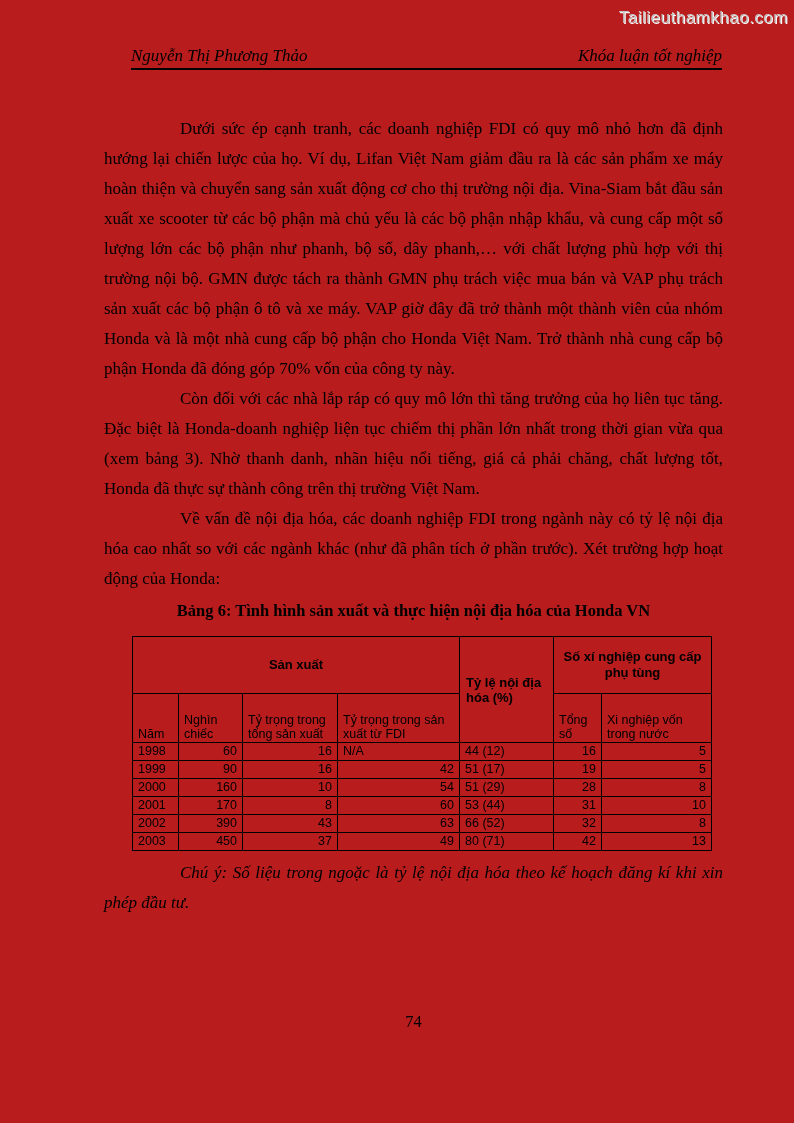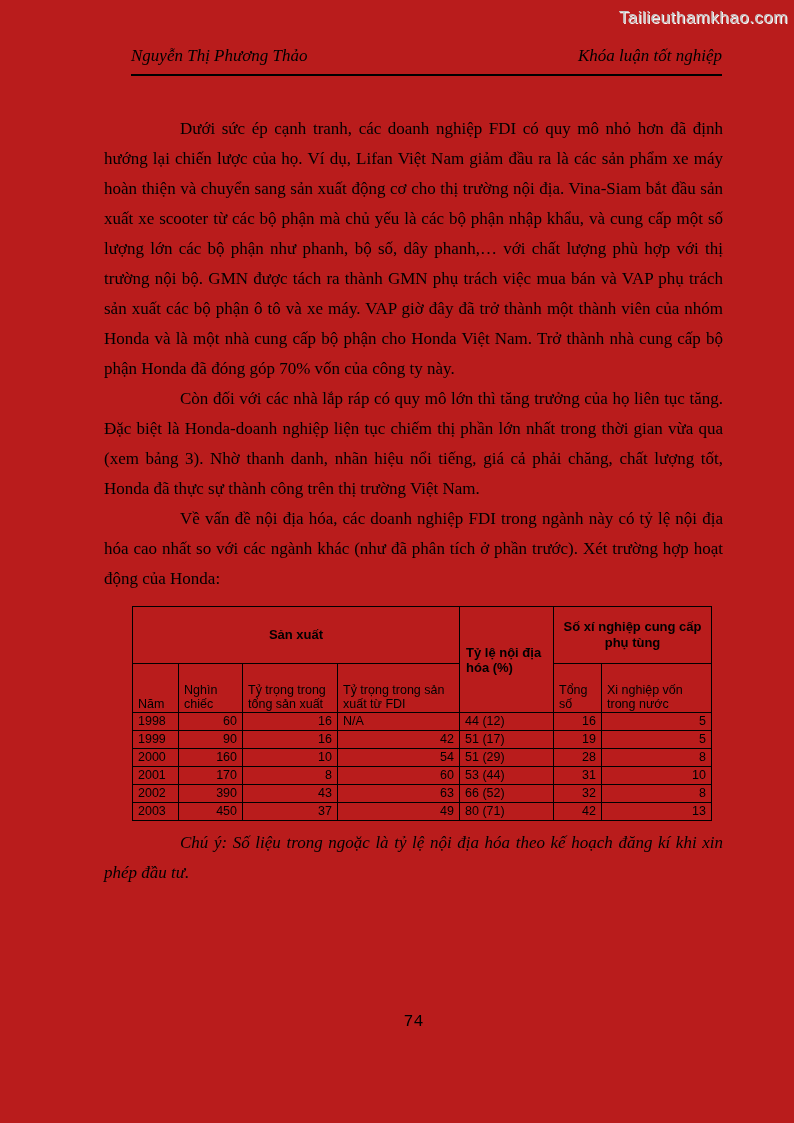--- a/index.html
+++ b/index.html
@@ -16,21 +16,21 @@
     font-family:"Liberation Sans", sans-serif;
     font-size:17px;
     color:#c6c6c6;
     text-shadow:1px 1px 0 #ffffff;
     letter-spacing:0.5px;
   }
   .running-header{
     position:absolute;top:46px;left:131px;width:591px;
     display:flex;justify-content:space-between;align-items:flex-end;
     border-bottom:2px solid #000000;
-    padding-bottom:8px;
+    padding-bottom:2px;
     font-size:17px;font-style:italic;
   }
   .content{
     position:absolute;top:72px;left:104px;width:619px;
   }
   .para{
     margin:0;
     font-size:17px;
     line-height:30px;
     text-align:justify;
@@ -89,41 +89,41 @@
     font-style:italic;
     line-height:30px;
     text-align:justify;
     text-indent:76px;
   }
   .note.first{margin-top:7px;}
   .page-number{
     position:absolute;top:1012px;left:104px;width:619px;
     text-align:center;
     font-size:16.5px;
-    font-family:Liberation Mono, monospace;
   }
 </style>
 </head>
 <body>
 
 <div class="page">
 
   <div class="watermark">Tailieuthamkhao.com</div>
 
   <div class="running-header">
     <span>Nguyễn Thị Phương Thảo</span>
     <span>Khóa luận tốt nghiệp</span>
   </div>
 
   <div class="content">
 
     <p class="para first">Dưới sức ép cạnh tranh, các doanh nghiệp FDI có quy mô nhỏ hơn đã định hướng lại chiến lược của họ. Ví dụ, Lifan Việt Nam giảm đầu ra là các sản phẩm xe máy hoàn thiện và chuyển sang sản xuất động cơ cho thị trường nội địa. Vina-Siam bắt đầu sản xuất xe scooter từ các bộ phận mà chủ yếu là các bộ phận nhập khẩu, và cung cấp một số lượng lớn các bộ phận như phanh, bộ số, dây phanh,… với chất lượng phù hợp với thị trường nội bộ. GMN được tách ra thành GMN phụ trách việc mua bán và VAP phụ trách sản xuất các bộ phận ô tô và xe máy. VAP giờ đây đã trở thành một thành viên của nhóm Honda và là một nhà cung cấp bộ phận cho Honda Việt Nam. Trở thành nhà cung cấp bộ phận Honda đã đóng góp 70% vốn của công ty này.</p>
     <p class="para">Còn đối với các nhà lắp ráp có quy mô lớn thì tăng trưởng của họ liên tục tăng. Đặc biệt là Honda-doanh nghiệp liện tục chiếm thị phần lớn nhất trong thời gian vừa qua (xem bảng 3). Nhờ thanh danh, nhãn hiệu nổi tiếng, giá cả phải chăng, chất lượng tốt, Honda đã thực sự thành công trên thị trường Việt Nam.</p>
     <p class="para">Về vấn đề nội địa hóa, các doanh nghiệp FDI trong ngành này có tỷ lệ nội địa hóa cao nhất so với các ngành khác (như đã phân tích ở phần trước). Xét trường hợp hoạt động của Honda:</p>
 
+    <div class="table-caption">Bảng 6: Tình hình sản xuất và thực hiện nội địa hóa của Honda VN</div>
 
     <table class="data-table">
       <colgroup>
         <col style="width:46px">
           <col style="width:64px">
           <col style="width:95px">
           <col style="width:122px">
         <col style="width:94px">
           <col style="width:48px">
           <col style="width:110px">

